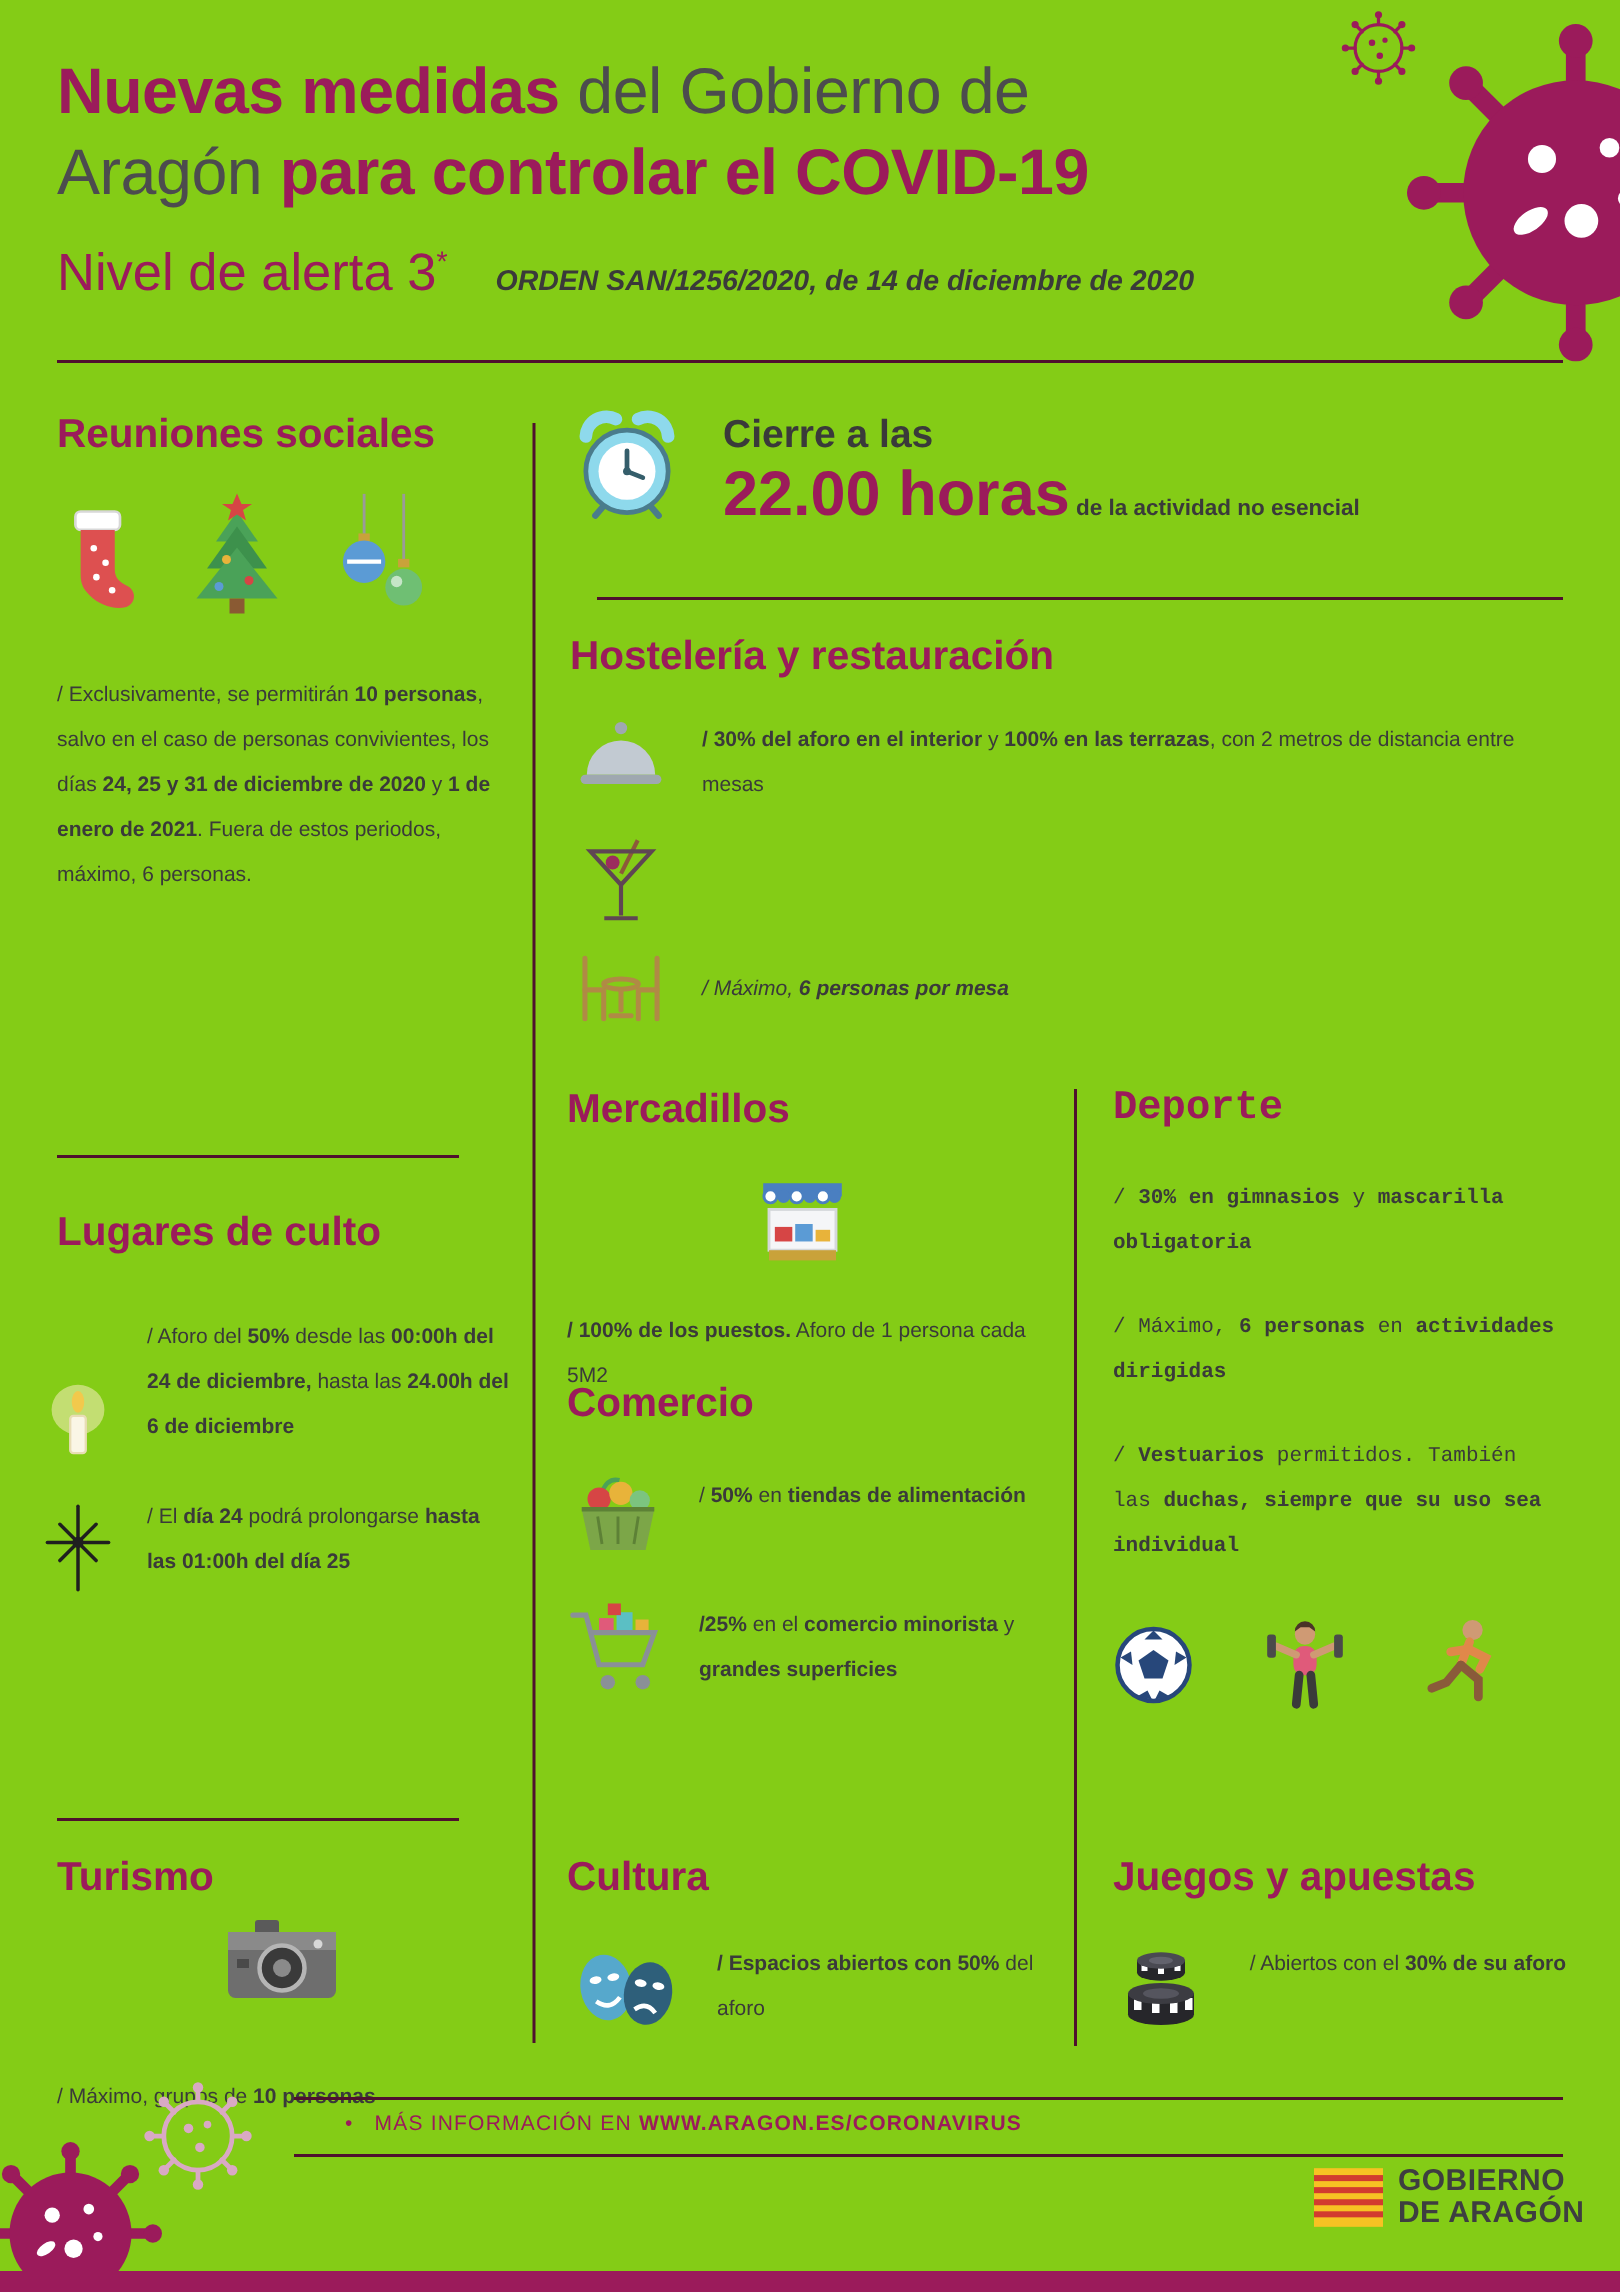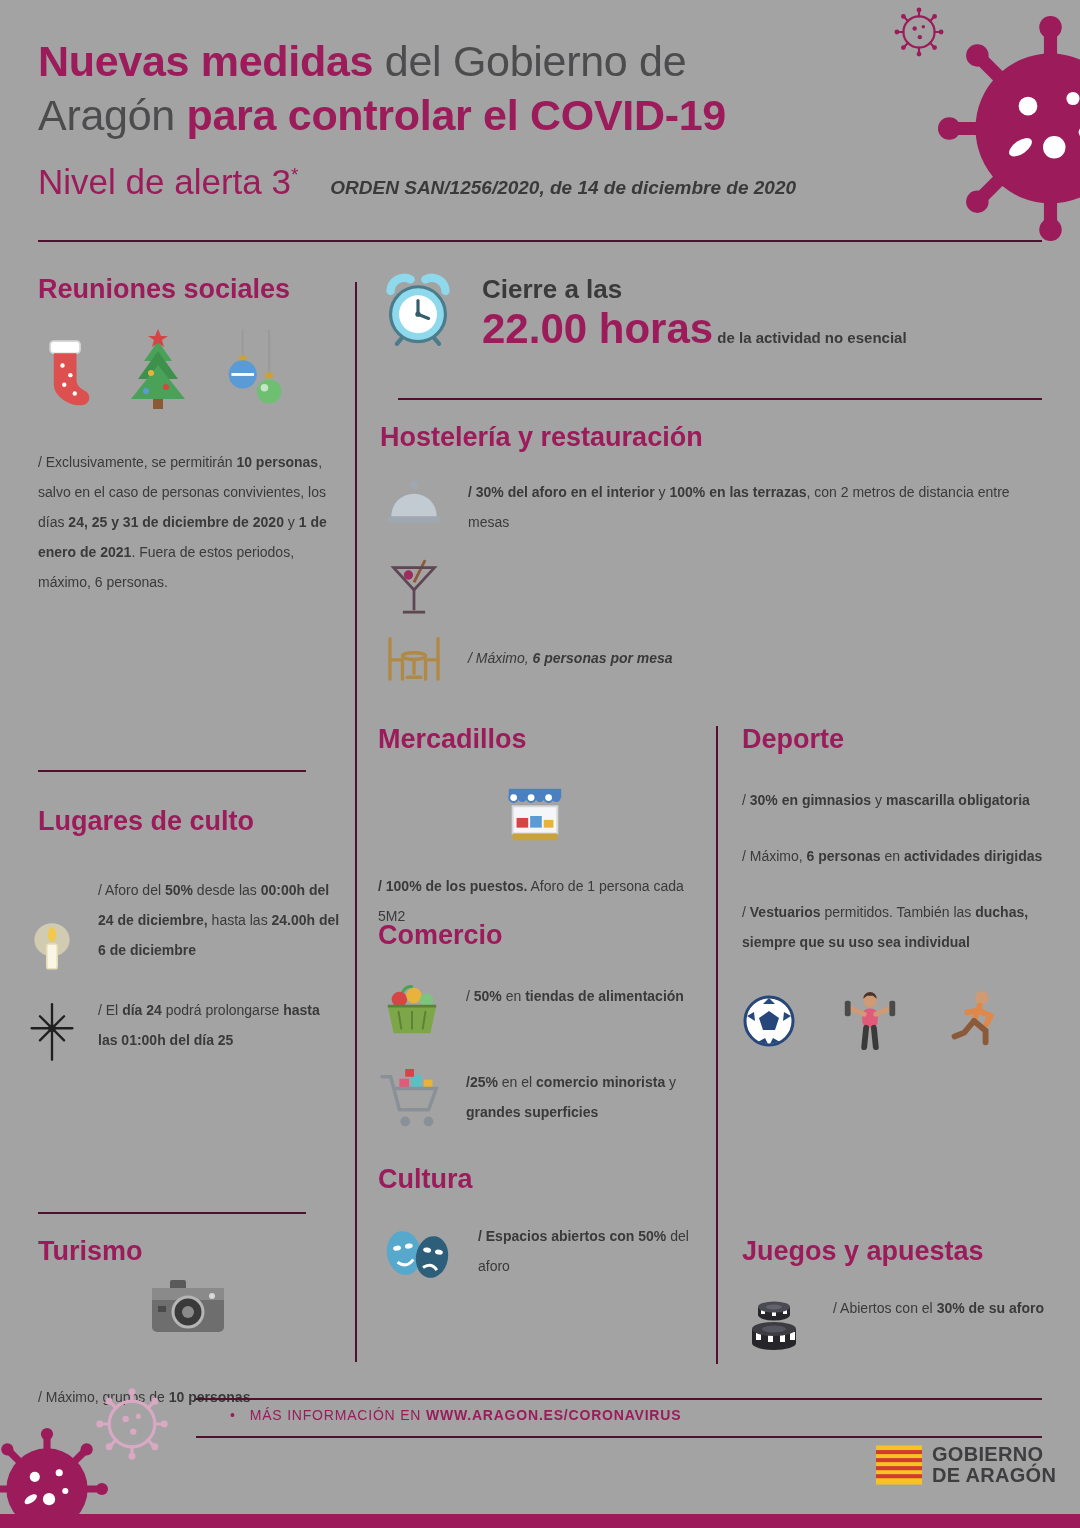--- a/index.html
+++ b/index.html
@@ -1,16 +1,16 @@
 <!DOCTYPE html>
 <html><head>
 <meta charset="utf-8">
 <style>
   html,body{margin:0;padding:0;background:#e9e9e9;}
-  .page{position:relative;width:1080px;height:1528px;background:#a3a3a3;overflow:hidden;
+  .page{position:relative;width:1080px;height:1528px;background:#84cc16;overflow:hidden;
         font-family:"Liberation Sans",sans-serif;color:#3a3a3a;margin:0 auto;}
   .abs{position:absolute;}
   b{font-weight:700;}
   .sec-heading{font-size:27px;font-weight:700;color:#9b1b5b;}
   .body-text{font-size:14px;line-height:30px;color:#3a3a3a;}
   .hr{position:absolute;background:#4f112e;height:2px;}
   .vr{position:absolute;background:#4f112e;width:2px;}
   .title{font-size:43px;line-height:54px;color:#4c4c4e;white-space:pre-line;letter-spacing:-0.3px;}
   .title b{color:#9b1b5b;}
   .alert-row{display:flex;align-items:baseline;gap:32px;margin-top:20px;}
@@ -322,21 +322,21 @@
             <path d="M4 10 h9 l9 34 h30 l8 -22 h-42"></path>
           </g>
           <circle cx="28" cy="56" r="5" fill="#8a9097"></circle>
           <circle cx="52" cy="56" r="5" fill="#8a9097"></circle>
         </svg>
       </div>
       <div class="body-text"><b>/25%</b><span> en el </span><b>comercio minorista</b><span> y </span><b>grandes superficies</b></div>
     </div>
   </div>
 
-  <div class="abs" style="left:378px;top:1164px;width:318px;">
+  <div class="abs" style="left:378px;top:1236px;width:318px;">
     <div class="sec-heading">Cultura</div>
     <div class="item-row" style="margin-top:26px;">
       <div class="icon-box" style="flex-basis:80px;">
         <svg width="78" height="66" viewBox="0 0 76 66">
           <g transform="rotate(-10 24 32)">
             <ellipse cx="24" cy="32" rx="17" ry="22" fill="#56a8cc"></ellipse>
             <ellipse cx="18" cy="26" rx="4" ry="2.5" fill="#fff"></ellipse>
               <ellipse cx="30" cy="26" rx="4" ry="2.5" fill="#fff"></ellipse>
             <path d="M16 40 q8 8 16 0" stroke="#fff" stroke-width="3" fill="none"></path>
           </g>
@@ -345,21 +345,21 @@
             <ellipse cx="46" cy="30" rx="4" ry="2.5" fill="#fff"></ellipse>
               <ellipse cx="58" cy="30" rx="4" ry="2.5" fill="#fff"></ellipse>
             <path d="M45 48 q7 -7 14 0" stroke="#fff" stroke-width="3" fill="none"></path>
           </g>
         </svg>
       </div>
       <div class="body-text"><b>/ Espacios abiertos con 50%</b><span> del aforo</span></div>
     </div>
   </div>
 
-  <div class="abs" style="left:742px;top:724px;width:302px;">
+  <div class="abs" style="left:742px;top:724px;width:302px;font-family:Liberation Mono, monospace;">
     <div class="sec-heading">Deporte</div>
     <div class="body-text dep-p" style="margin-top:30px;"><span>/ </span><b>30% en gimnasios</b><span> y </span><b>mascarilla obligatoria</b></div>
     <div class="body-text dep-p"><span>/ Máximo, </span><b>6 personas</b><span> en </span><b>actividades dirigidas</b></div>
     <div class="body-text"><span>/ </span><b>Vestuarios</b><span> permitidos. También las </span><b>duchas, siempre que su uso sea individual</b></div>
     <div class="sport-row">
       <svg width="54" height="54" viewBox="0 0 54 54">
         <circle cx="27" cy="27" r="24" fill="#fff" stroke="#27477a" stroke-width="3"></circle>
         <polygon points="27,17 37,24 33,36 21,36 17,24" fill="#27477a"></polygon>
         <polygon points="27,4 33,10 21,10" fill="#27477a"></polygon>
         <polygon points="5,22 12,18 13,27" fill="#27477a"></polygon>

